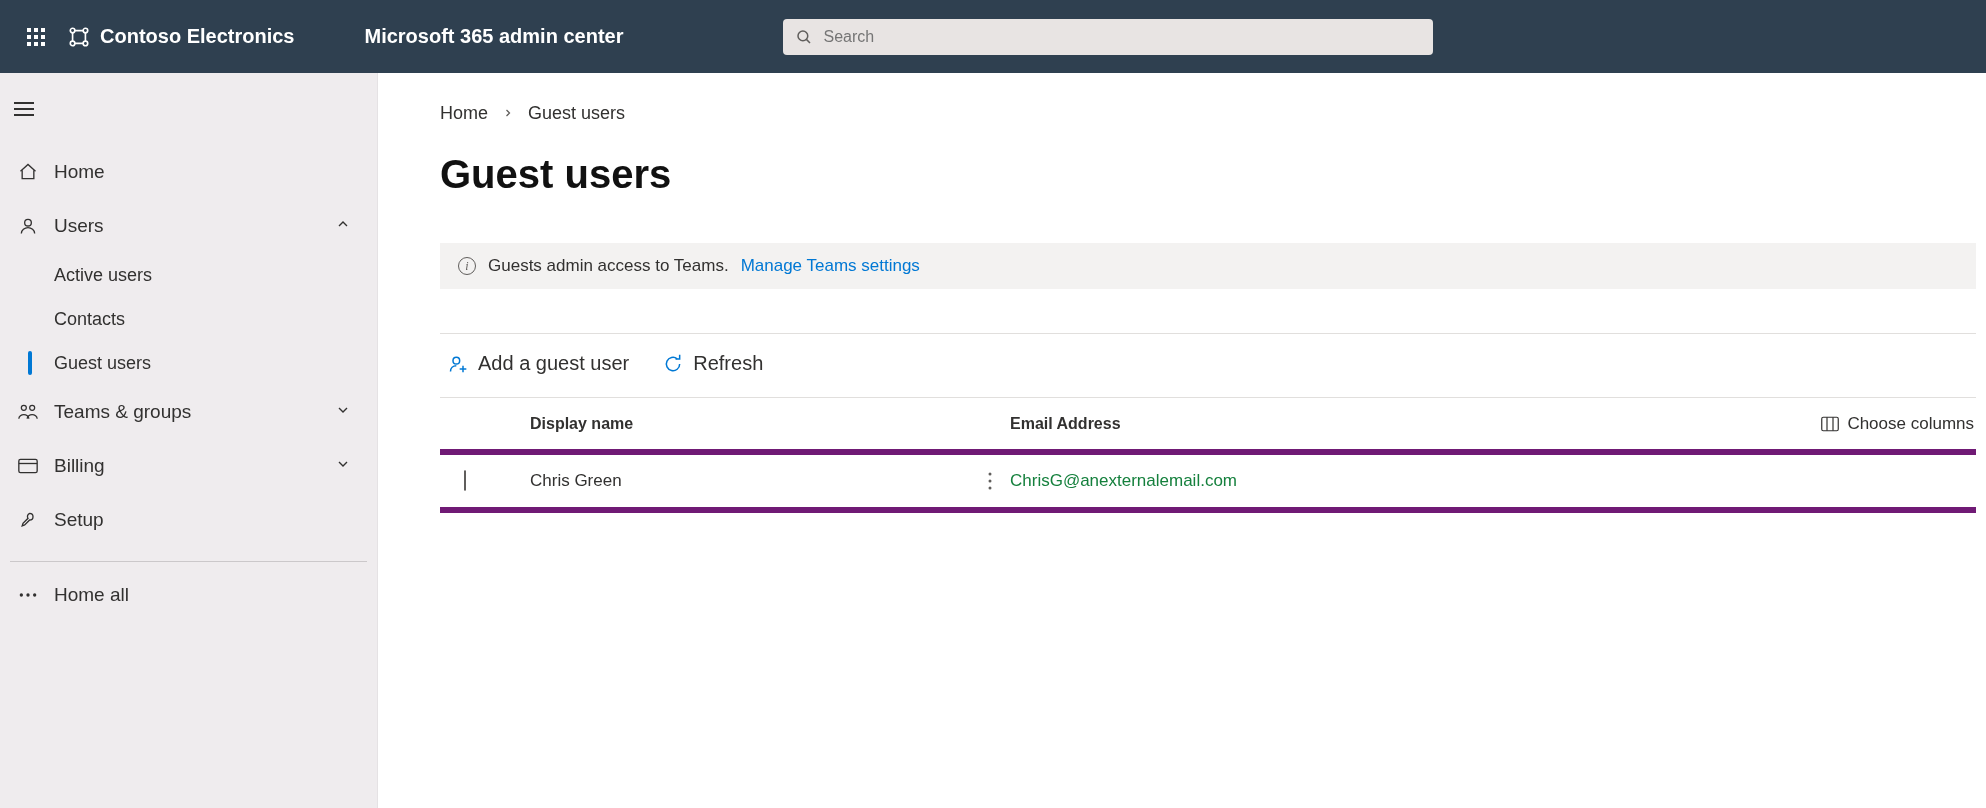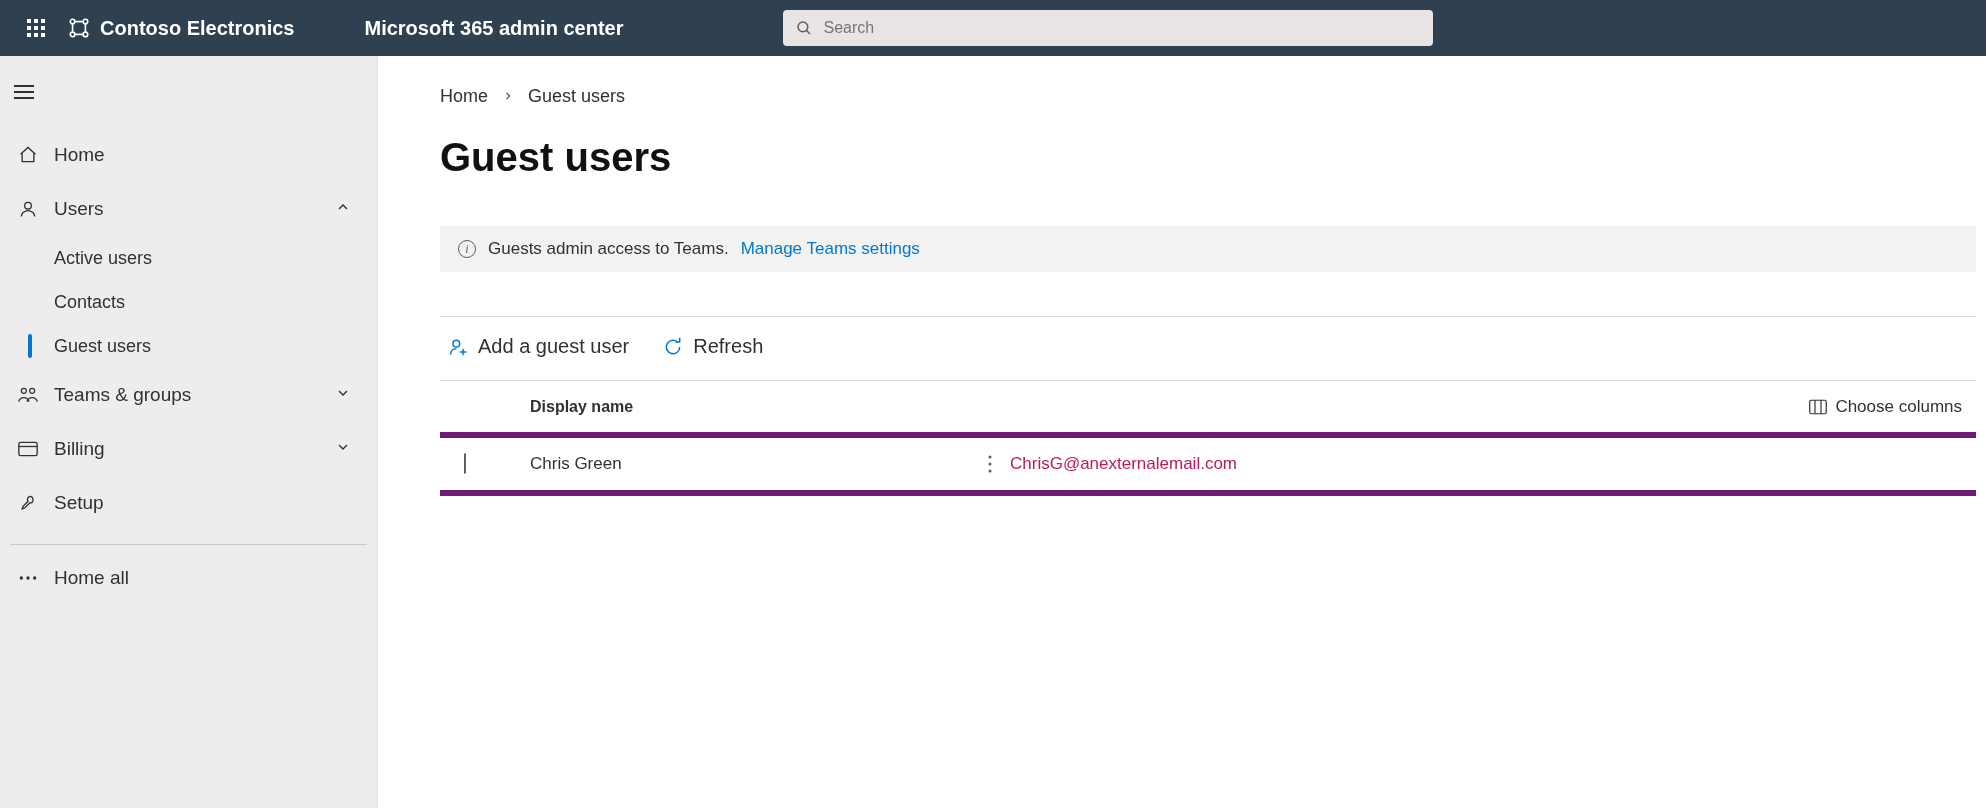--- a/index.html
+++ b/index.html
@@ -8,21 +8,21 @@
     font-size: 14px;
     color: #323130;
     background: #ffffff;
     width: 1986px;
     height: 808px;
     overflow: hidden;
   }
 
   
   .header {
-    height: 56px;
+    height: 73px;
     background: #2f4050; 
     background: #33475b;
     background: #2f3e4e;
     display: flex;
     align-items: center;
     color: #ffffff;
     padding: 0 12px;
   }
   .header {
     background: #2f4050;
@@ -197,32 +197,32 @@
     border-top:1px solid #e1dfdd;
     position:relative;
   }
   .table-row {
     height: 58px;
     font-size: 17px;
   }
   .th-display { grid-column:2; }
   .th-email { grid-column:4; }
   .choose-cols {
-    position:absolute; right: 14px; top:0; bottom:0;
+    position:absolute; right: 2px; top:0; bottom:0;
     display:flex; align-items:center; gap:8px;
     font-weight:400; font-size:17px;
     cursor:pointer;
   }
   .checkbox {
     width:20px;height:20px;border:1.5px solid #605e5c;border-radius:3px;
     margin-left:14px; cursor:pointer; background:#fff;
   }
   .row-name { font-weight:400; grid-column:2; }
   .row-more { grid-column:3; cursor:pointer; color:#605e5c; display:flex; justify-content:center;}
-  .row-email { grid-column:4; color:#be185d; }
+  .row-email { grid-column:4; color:#15803d; }
 
   svg { flex-shrink:0; }
 </style>
 </head>
 <body>
 
 <div class="header">
   <div class="waffle">
     <div class="waffle-dots">
       <span></span>
@@ -403,20 +403,21 @@
         </svg>
         <span>Refresh</span>
       </div>
     </div>
 
     <div class="table-wrap">
       <div class="table-head">
         <span></span>
         <span class="th-display">Display name</span>
         <span></span>
+        <span class="th-email">Email Address</span>
         <div class="choose-cols">
           <svg width="18" height="16" viewBox="0 0 24 20" fill="none" stroke="currentColor" stroke-width="1.6">
             <rect x="1" y="1" width="22" height="18" rx="2"></rect>
               <line x1="8" y1="1" x2="8" y2="19"></line>
               <line x1="16" y1="1" x2="16" y2="19"></line>
           </svg>
           <span>Choose columns</span>
         </div>
       </div>
 

